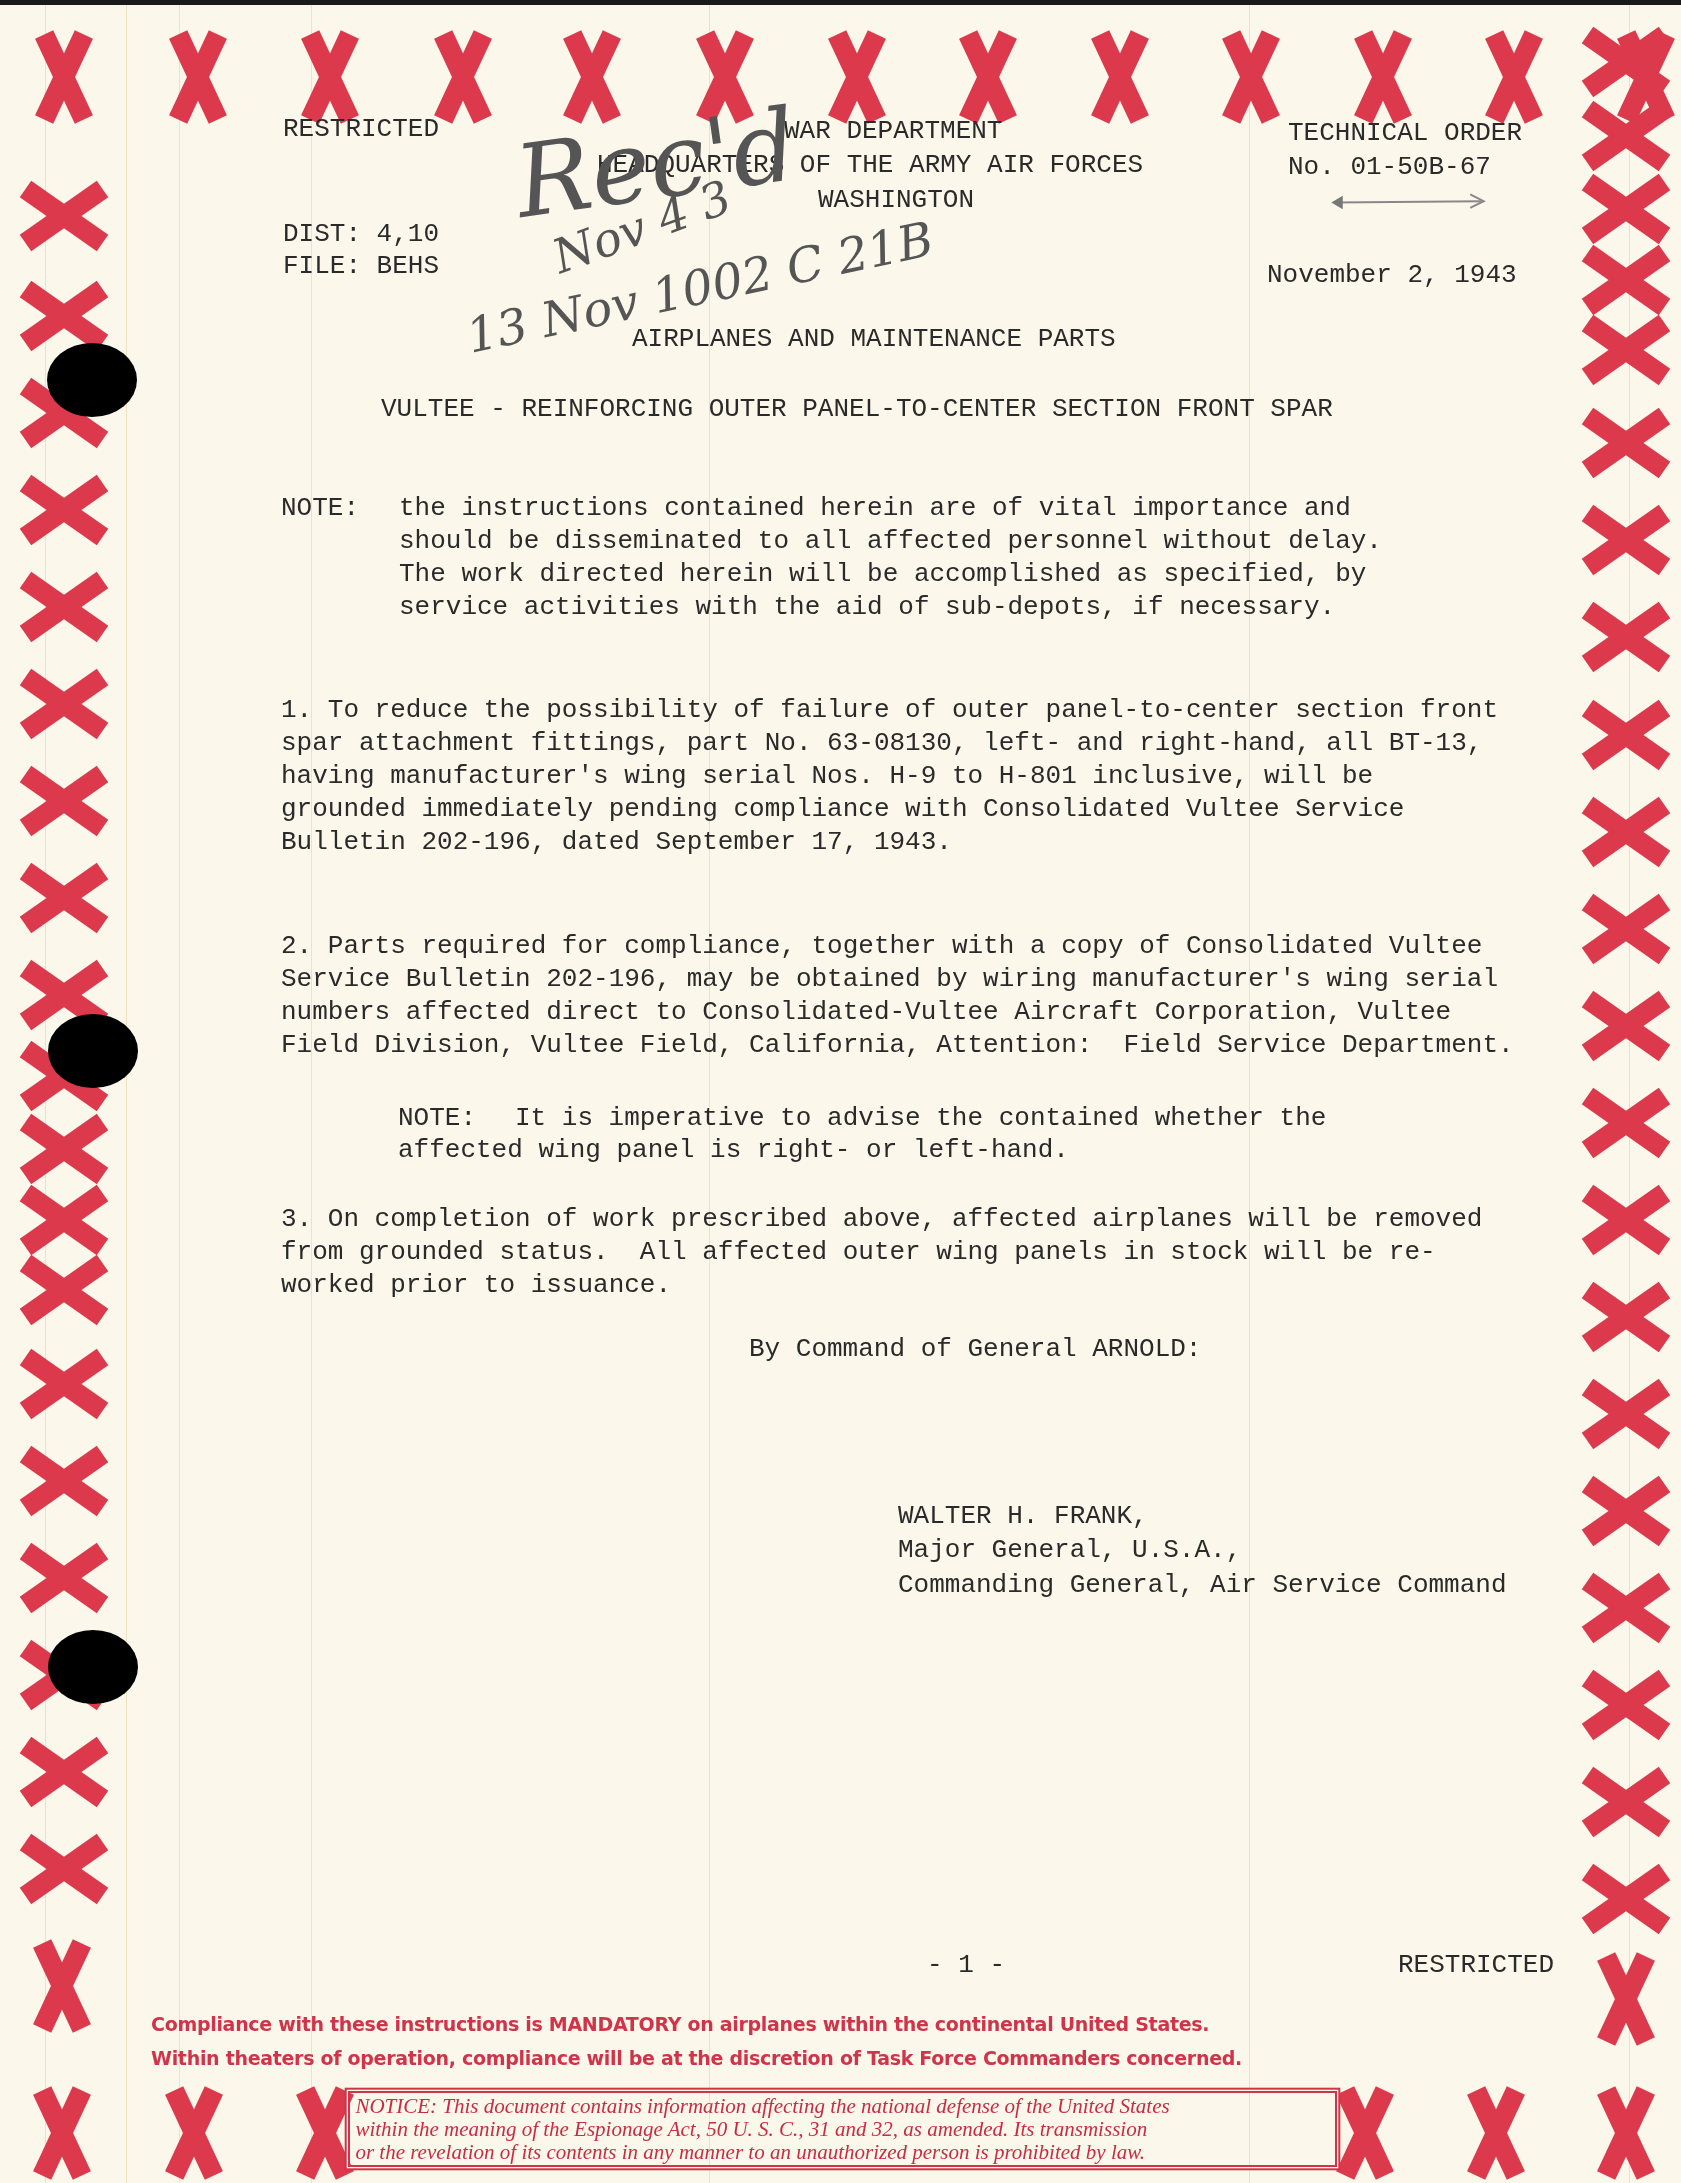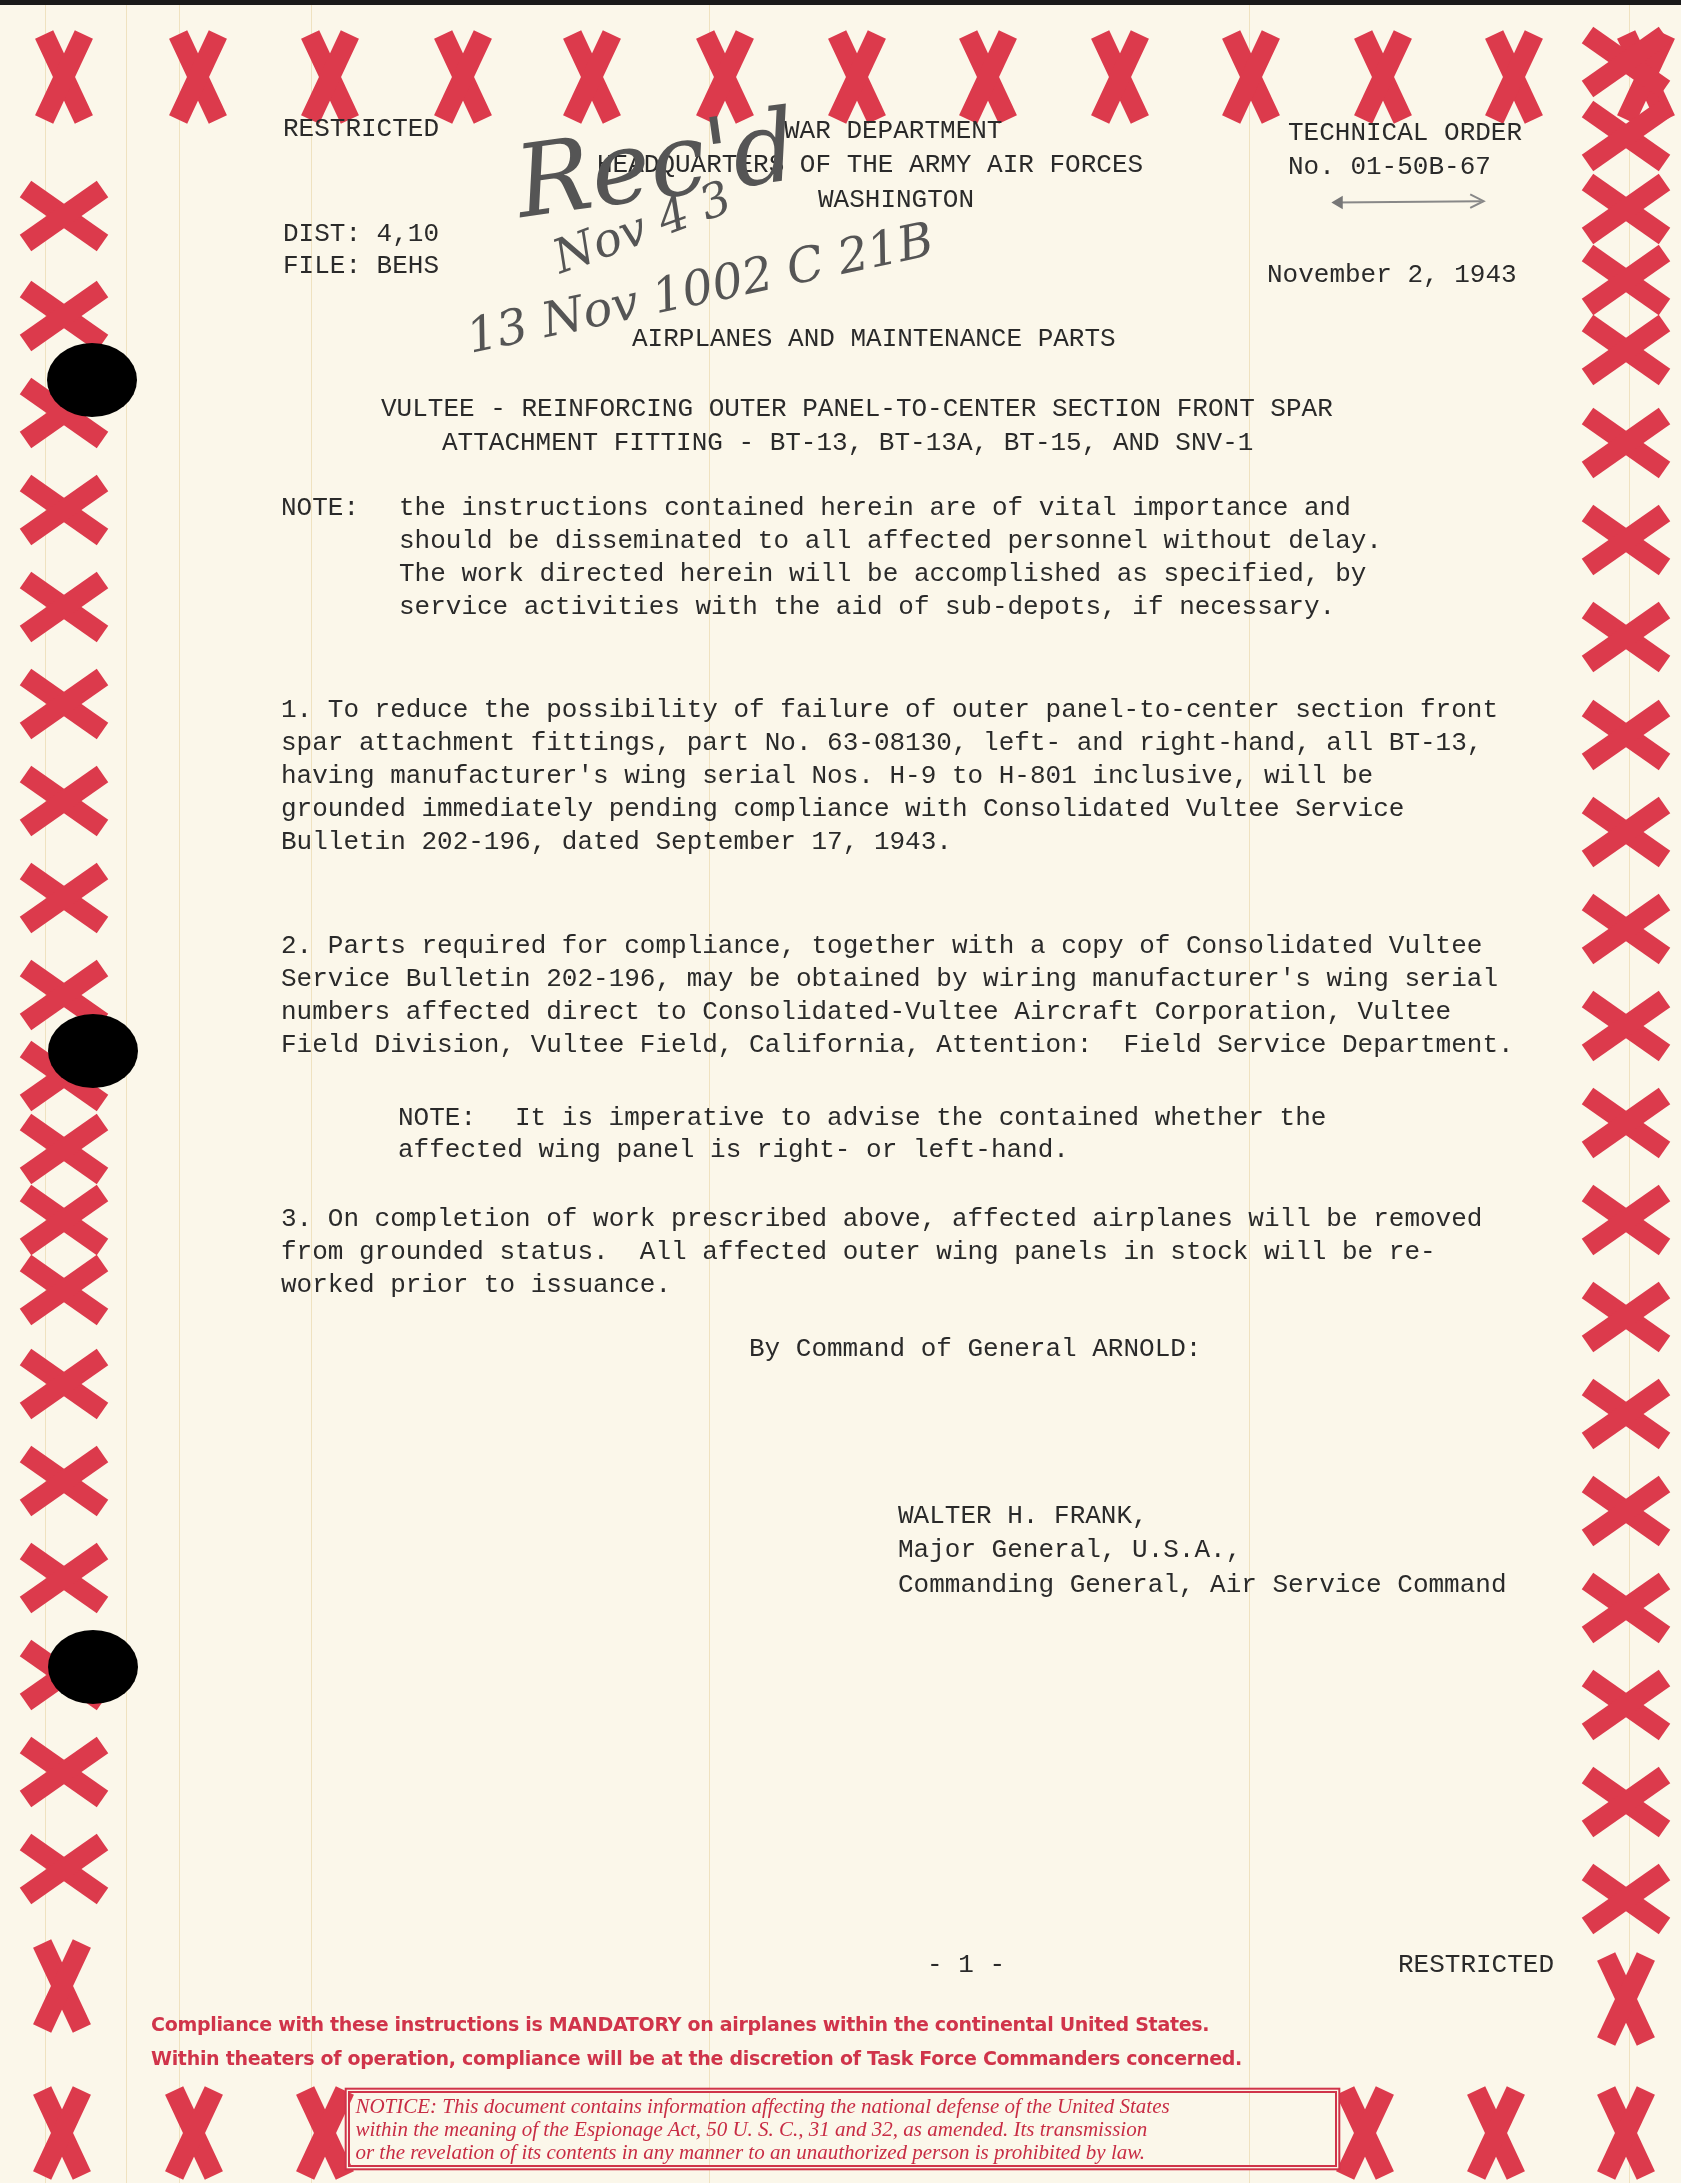--- a/index.html
+++ b/index.html
@@ -126,21 +126,20 @@
   <div class="tw" style="left:283px;top:213px">DIST: 4,10</div>
   <div class="tw" style="left:283px;top:245px">FILE: BEHS</div>
   <div class="tw" style="left:1267px;top:254px">November 2, 1943</div>
 
   <div class="hw" style="left:515px;top:100px;font-size:100px;transform:rotate(-8deg)">Rec'd</div>
   <div class="hw" style="left:549px;top:194px;font-size:47px;transform:rotate(-20deg)">Nov 4 3</div>
   <div class="hw" style="left:462px;top:254px;font-size:48px;transform:rotate(-12deg)">13 Nov 1002 C 21B</div>
 
   <div class="tw u" style="left:632px;top:318px">AIRPLANES AND MAINTENANCE PARTS</div>
   <div class="tw" style="left:381px;top:388px">VULTEE - REINFORCING OUTER PANEL-TO-CENTER SECTION FRONT SPAR</div>
-  <div class="tw" style="left:442px;top:422px">ATTACHMENT FITTING - BT-13, BT-13A, BT-15, AND SNV-1</div>
 
   <div class="tw u" style="left:281px;top:487px">NOTE:</div>
   <div class="para" style="left:399px;top:487px">
     <span class="line">the instructions contained herein are of vital importance and</span>
     <span class="line">should be disseminated to all affected personnel without delay.</span>
     <span class="line">The work directed herein will be accomplished as specified, by</span>
     <span class="line">service activities with the aid of sub-depots, if necessary.</span>
   </div>
 
   <div class="para" style="left:281px;top:689px">

